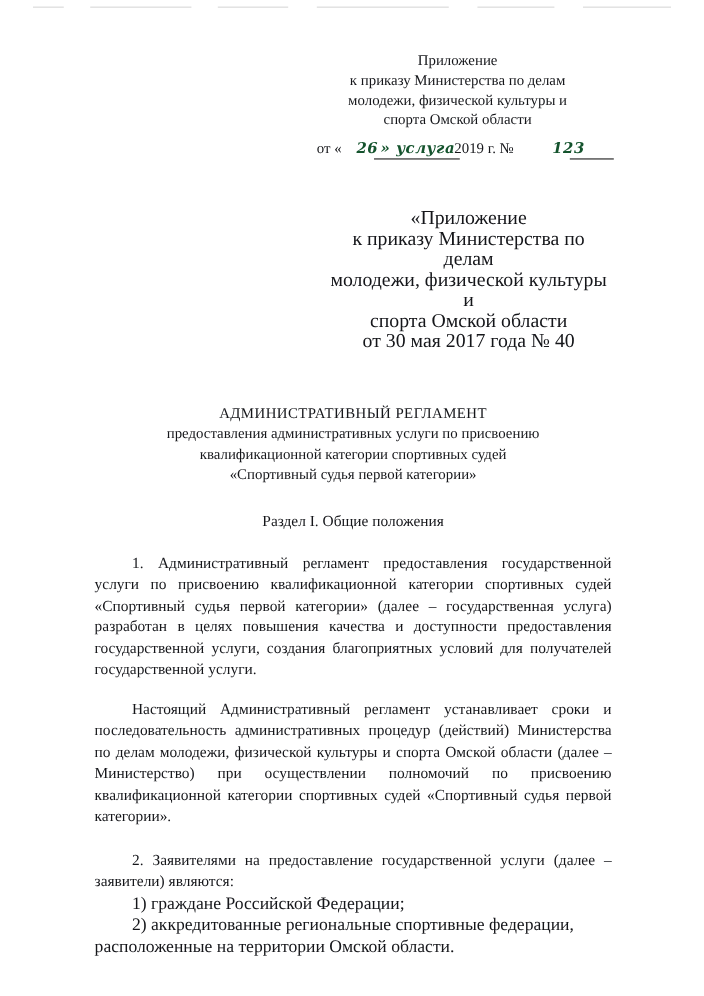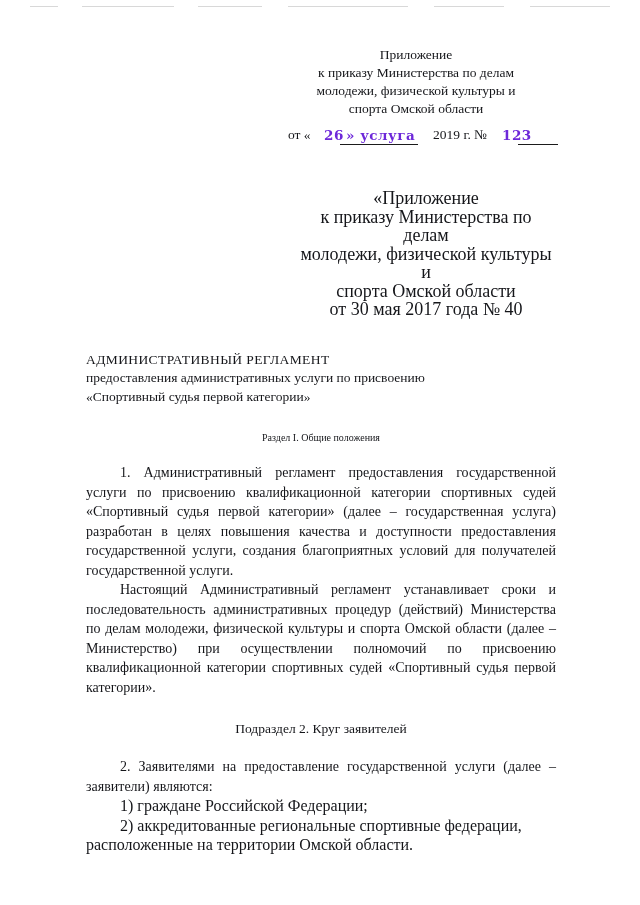--- a/index.html
+++ b/index.html
@@ -63,78 +63,80 @@
     margin-top: 7px;
     margin-left: 200px;
     width: 270px;
     font-size: 13.5px;
     position: relative;
     height: 22px;
   }
   .date-line .seg { position: absolute; top: 2px; text-align: center; }
   .date-line .s1 { left: 2px; }
   .date-line .s2 { left: 38px; }
-  .date-line .s3 { left: 147px; }
+  .date-line .s3 { left: 127px; }
   .date-line .s4 { left: 216px; }
   .hand {
     font-family: "DejaVu Serif", serif;
+    font-style: italic;
     font-weight: bold;
-    color: #6d28d9;
+    color: #14532d;
     letter-spacing: 0.5px;
   }
   .ul-under {
     position: absolute;
     border-bottom: 1px solid #1b1b1b;
     height: 0;
   }
   .u1 { left: 54px; width: 78px; top: 19px; }
   .u2 { left: 232px; width: 40px; top: 19px; }
 
   .block-quote {
     margin-top: 42px;
     margin-left: 210px;
     width: 260px;
     text-align: center;
     font-size: 18px;
     line-height: 18.5px;
   }
 
   .title-block {
-    margin-top: 32px;
+    margin-top: 48px;
+    text-align: center;
     font-size: 13.5px;
     line-height: 18.5px;
   }
   .title-block .t-main {
     letter-spacing: 0.4px;
   }
 
   .section-head {
     margin-top: 26px;
     text-align: center;
-    font-size: 10px;
+    font-size: 14px;
   }
 
   .subsection {
     margin-top: 26px;
     text-align: center;
     font-size: 13.5px;
     line-height: 19px;
   }
   .subsection .sub-l2 { display: block; }
 
   p.body {
     margin: 0;
     margin-top: 20px;
     text-align: justify;
     text-justify: inter-word;
     font-size: 14px;
     line-height: 19.5px;
     text-indent: 34px;
   }
-  p.body.tight { margin-top: 0; }
+  p.body.tight { margin-top: 16px; }
 
   .subsection2 {
     margin-top: 24px;
     text-align: center;
     font-size: 13.5px;
   }
 
   p.list-item {
     margin: 0;
     font-size: 16px;
@@ -183,30 +185,30 @@
       <div>«Приложение</div>
       <div>к приказу Министерства по делам</div>
       <div>молодежи, физической культуры и</div>
       <div>спорта Омской области</div>
       <div>от 30 мая 2017 года № 40</div>
     </div>
 
     <div class="title-block">
       <div class="t-main">АДМИНИСТРАТИВНЫЙ РЕГЛАМЕНТ</div>
       <div>предоставления административных услуги по присвоению</div>
+      <div>квалификационной категории спортивных судей</div>
       <div>«Спортивный судья первой категории»</div>
     </div>
 
     <div class="section-head">Раздел I. Общие положения</div>
 
 
     <p class="body">1. Административный регламент предоставления государственной услуги по присвоению квалификационной категории спортивных судей «Спортивный судья первой категории» (далее – государственная услуга) разработан в целях повышения качества и доступности предоставления государственной услуги, создания благоприятных условий для получателей государственной услуги.</p>
     <p class="body tight">Настоящий Административный регламент устанавливает сроки и последовательность административных процедур (действий) Министерства по делам молодежи, физической культуры и спорта Омской области (далее – Министерство) при осуществлении полномочий по присвоению квалификационной категории спортивных судей «Спортивный судья первой категории».</p>
 
-    <div class="subsection2">Подраздел 2. Круг заявителей</div>
 
     <p class="body">2. Заявителями на предоставление государственной услуги (далее – заявители) являются:</p>
     <p class="list-item">1) граждане Российской Федерации;</p>
     <p class="list-item">2) аккредитованные региональные спортивные федерации,</p>
     <p class="list-item noindent">расположенные на территории Омской области.</p>
 
   </div>
 </div>
 
 </body></html>

